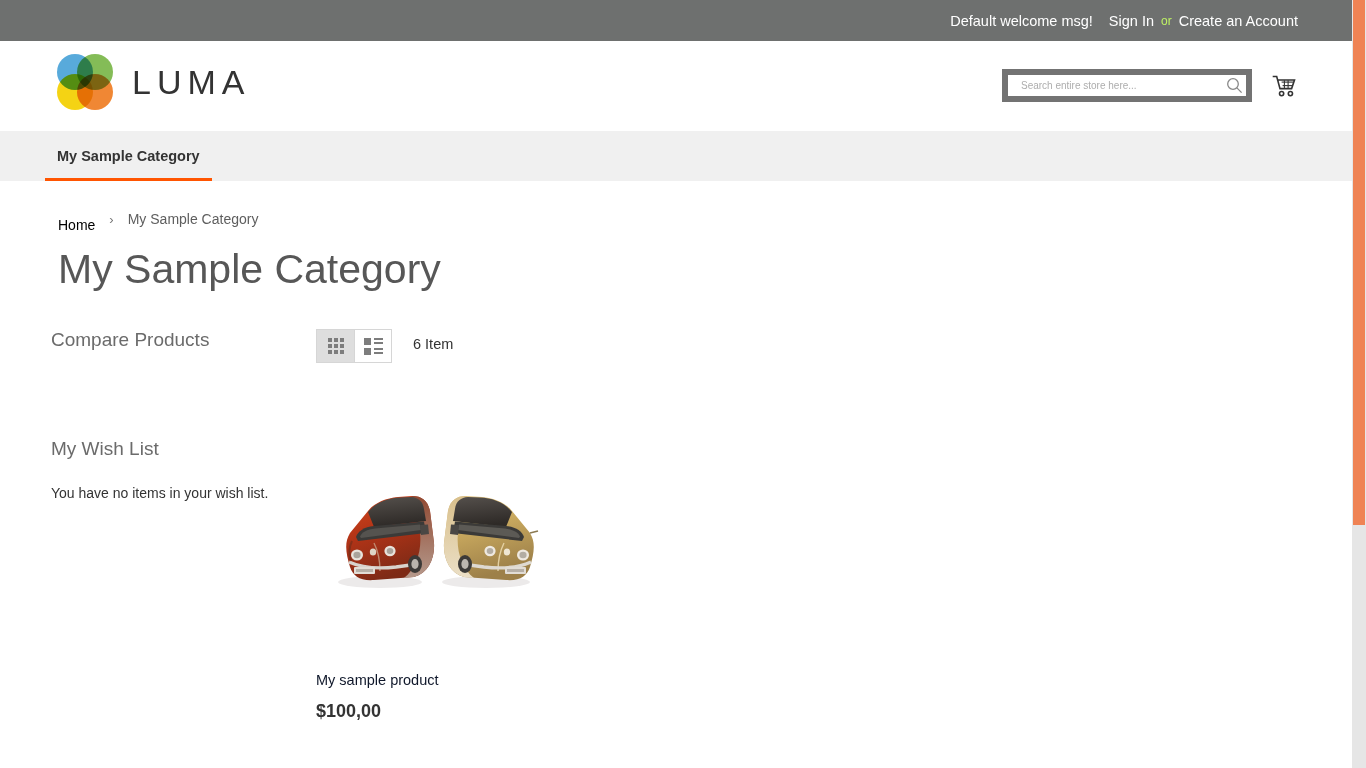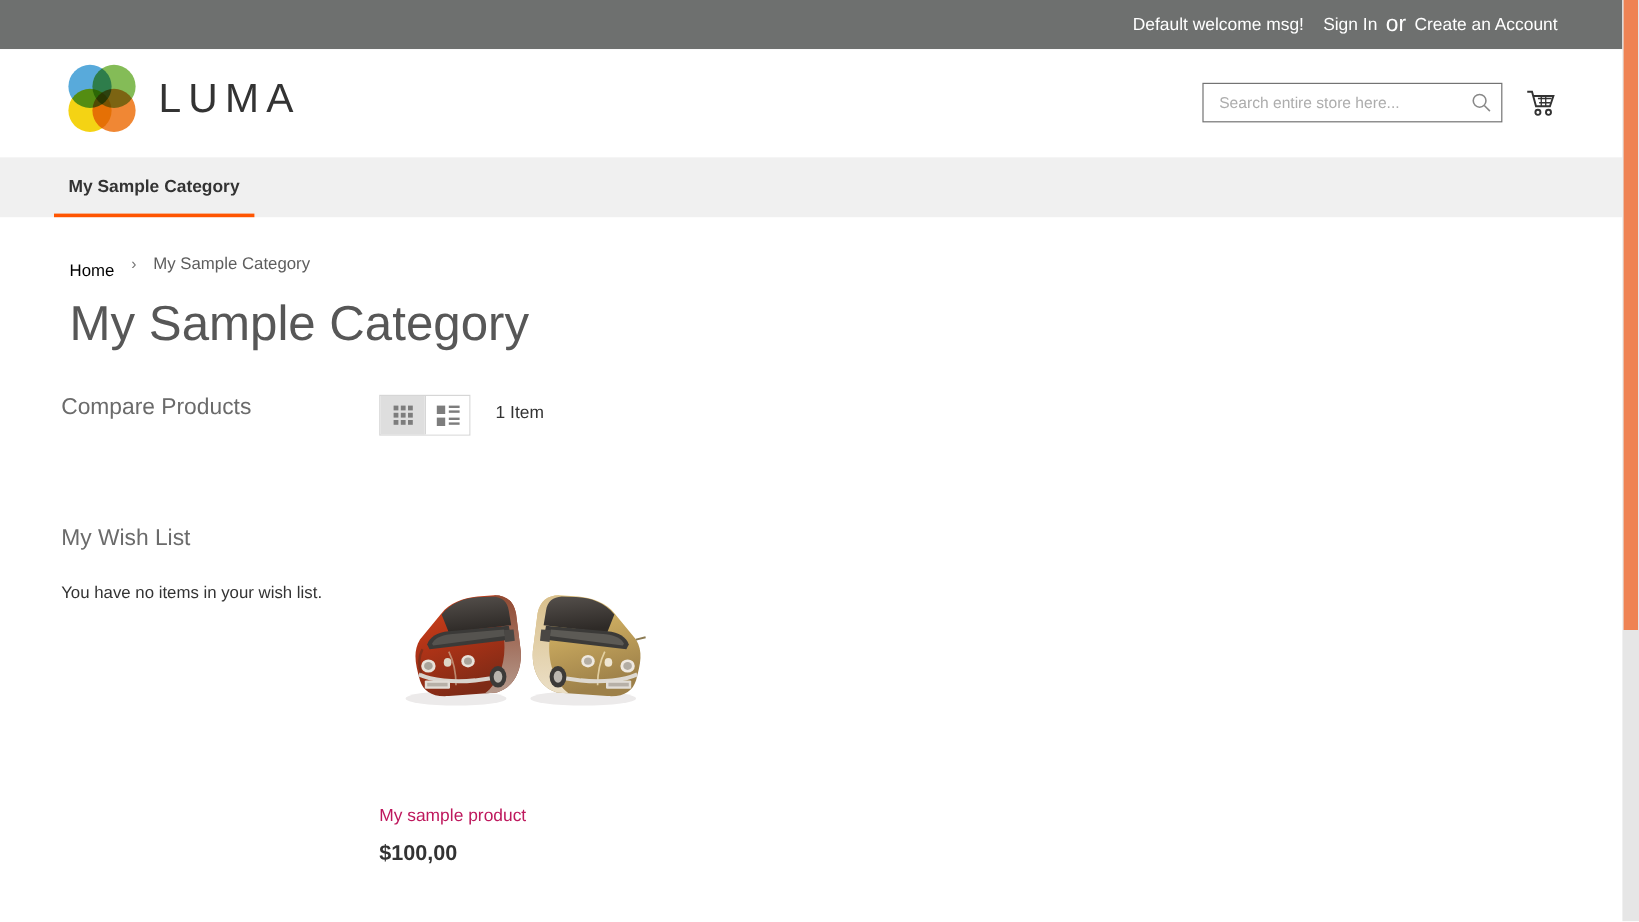--- a/index.html
+++ b/index.html
@@ -48,23 +48,23 @@
     color: #ffffff;
     margin-right: 16px;
     white-space: nowrap;
   }
   .panel-link {
     color: #ffffff;
     text-decoration: none;
     white-space: nowrap;
   }
   .panel-sep {
-    color: #ffffff;
+    color: #bef264;
     margin: 0 7px;
-    font-size: 19px;
+    font-size: 12px;
   }
 
   
   .header {
     position: relative;
     height: 90px;
     background: #ffffff;
   }
   .logo {
     position: absolute;
@@ -117,24 +117,24 @@
     gap: 20px;
   }
   .search-box {
     position: relative;
     width: 250px;
     height: 33px;
   }
   .search-box input {
     width: 250px;
     height: 33px;
-    border: 1px solid #737373;
+    border: 6px solid #737373;
     background: #ffffff;
     padding: 0 32px 0 13px;
-    font-size: 13px;
+    font-size: 10px;
     color: #333;
     font-family: "Liberation Sans", sans-serif;
     outline: none;
     border-radius: 0;
   }
   .search-box input::placeholder { color: #adadad; }
   .search-icon {
     position: absolute;
     right: 9px; top: 8px;
     width: 17px; height: 17px;
@@ -337,21 +337,21 @@
     display: flex;
     align-items: center;
     justify-content: center;
     overflow: hidden;
     cursor: pointer;
   }
   .product-photo svg { display: block; }
   .product-name {
     margin-top: 9px;
     font-size: 14.5px;
-    color: #be185d;
+    color: #0f172a;
     text-decoration: none;
     display: block;
     line-height: 1.4;
   }
   .product-price {
     margin-top: 11px;
     font-size: 18px;
     font-weight: bold;
     color: #333333;
   }
@@ -470,21 +470,21 @@
                   </span>
                 <span class="sq"></span>
                 <span class="ln">
                     <i></i>
                     <i></i>
                   </span>
               </span>
             </div>
           </div>
 
-          <div class="item-count">1 Item</div>
+          <div class="item-count">6 Item</div>
 
         </div>
 
         <div class="products">
           <div class="product-item">
             <div class="product-photo">
               <svg width="240" height="120" viewBox="0 0 240 120">
                 <defs>
                   <linearGradient id="redBody" x1="0" y1="0" x2="0.4" y2="1">
                     <stop offset="0%" stop-color="#d4471c"></stop>

